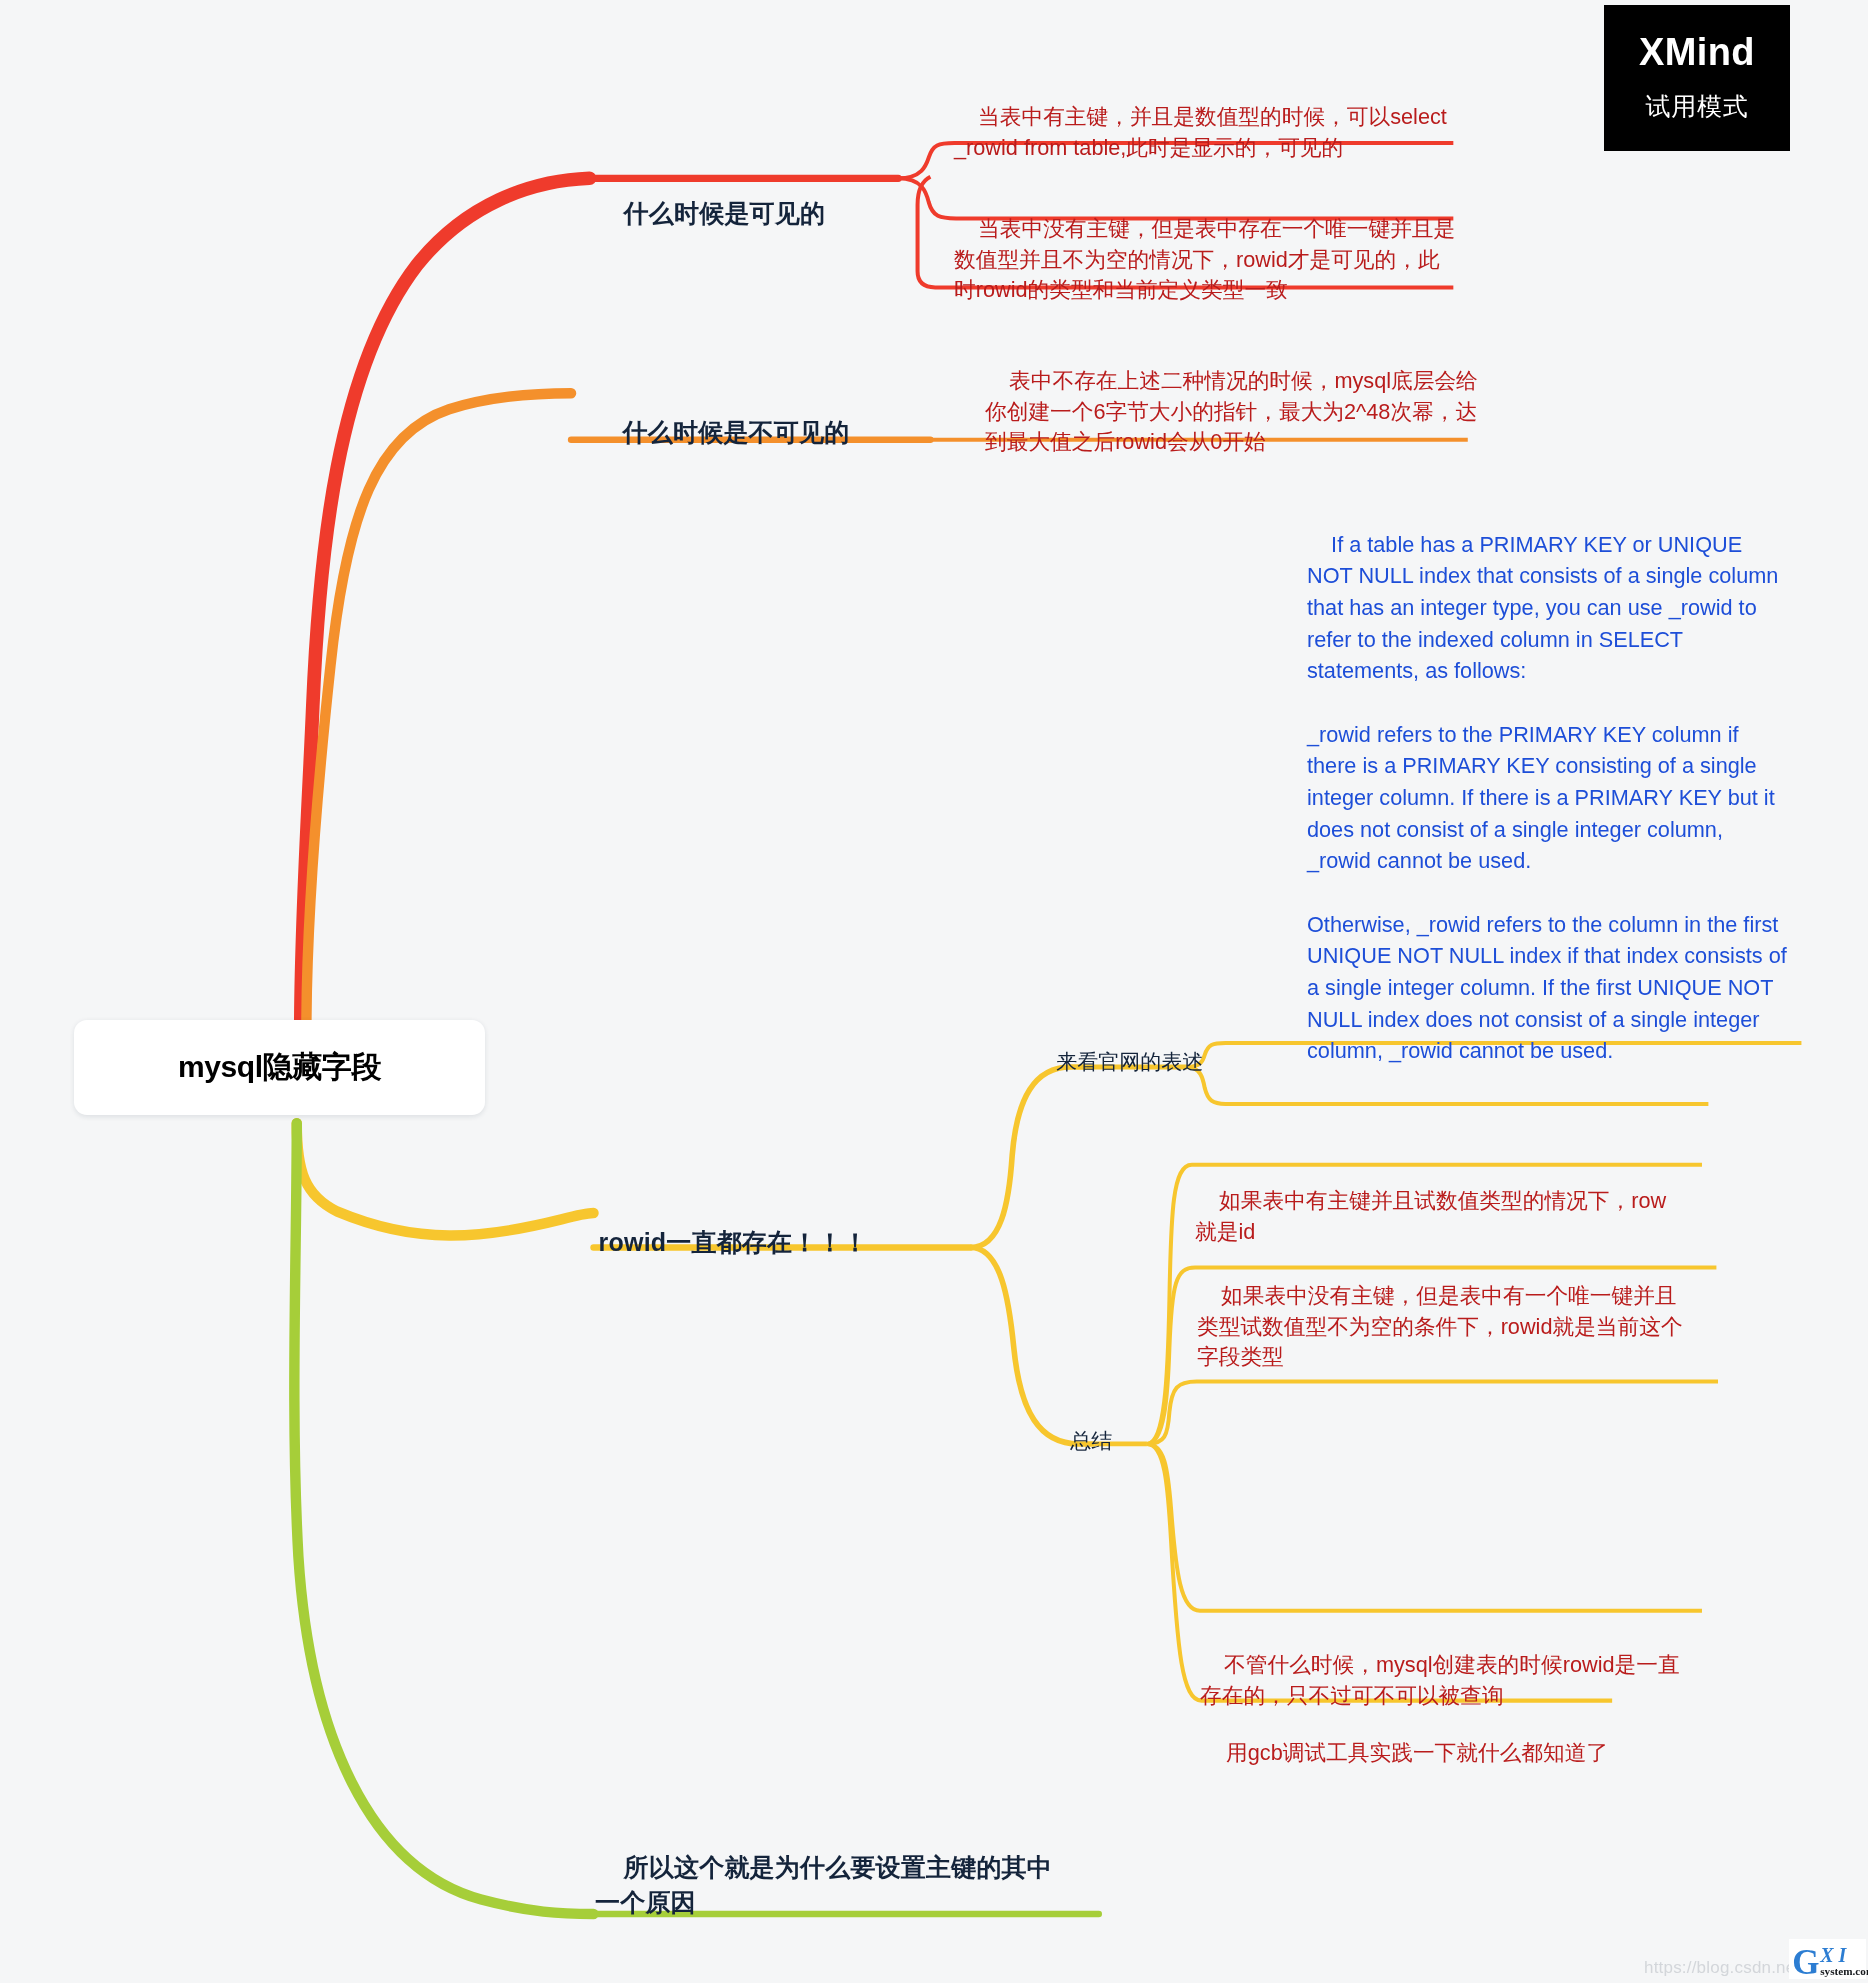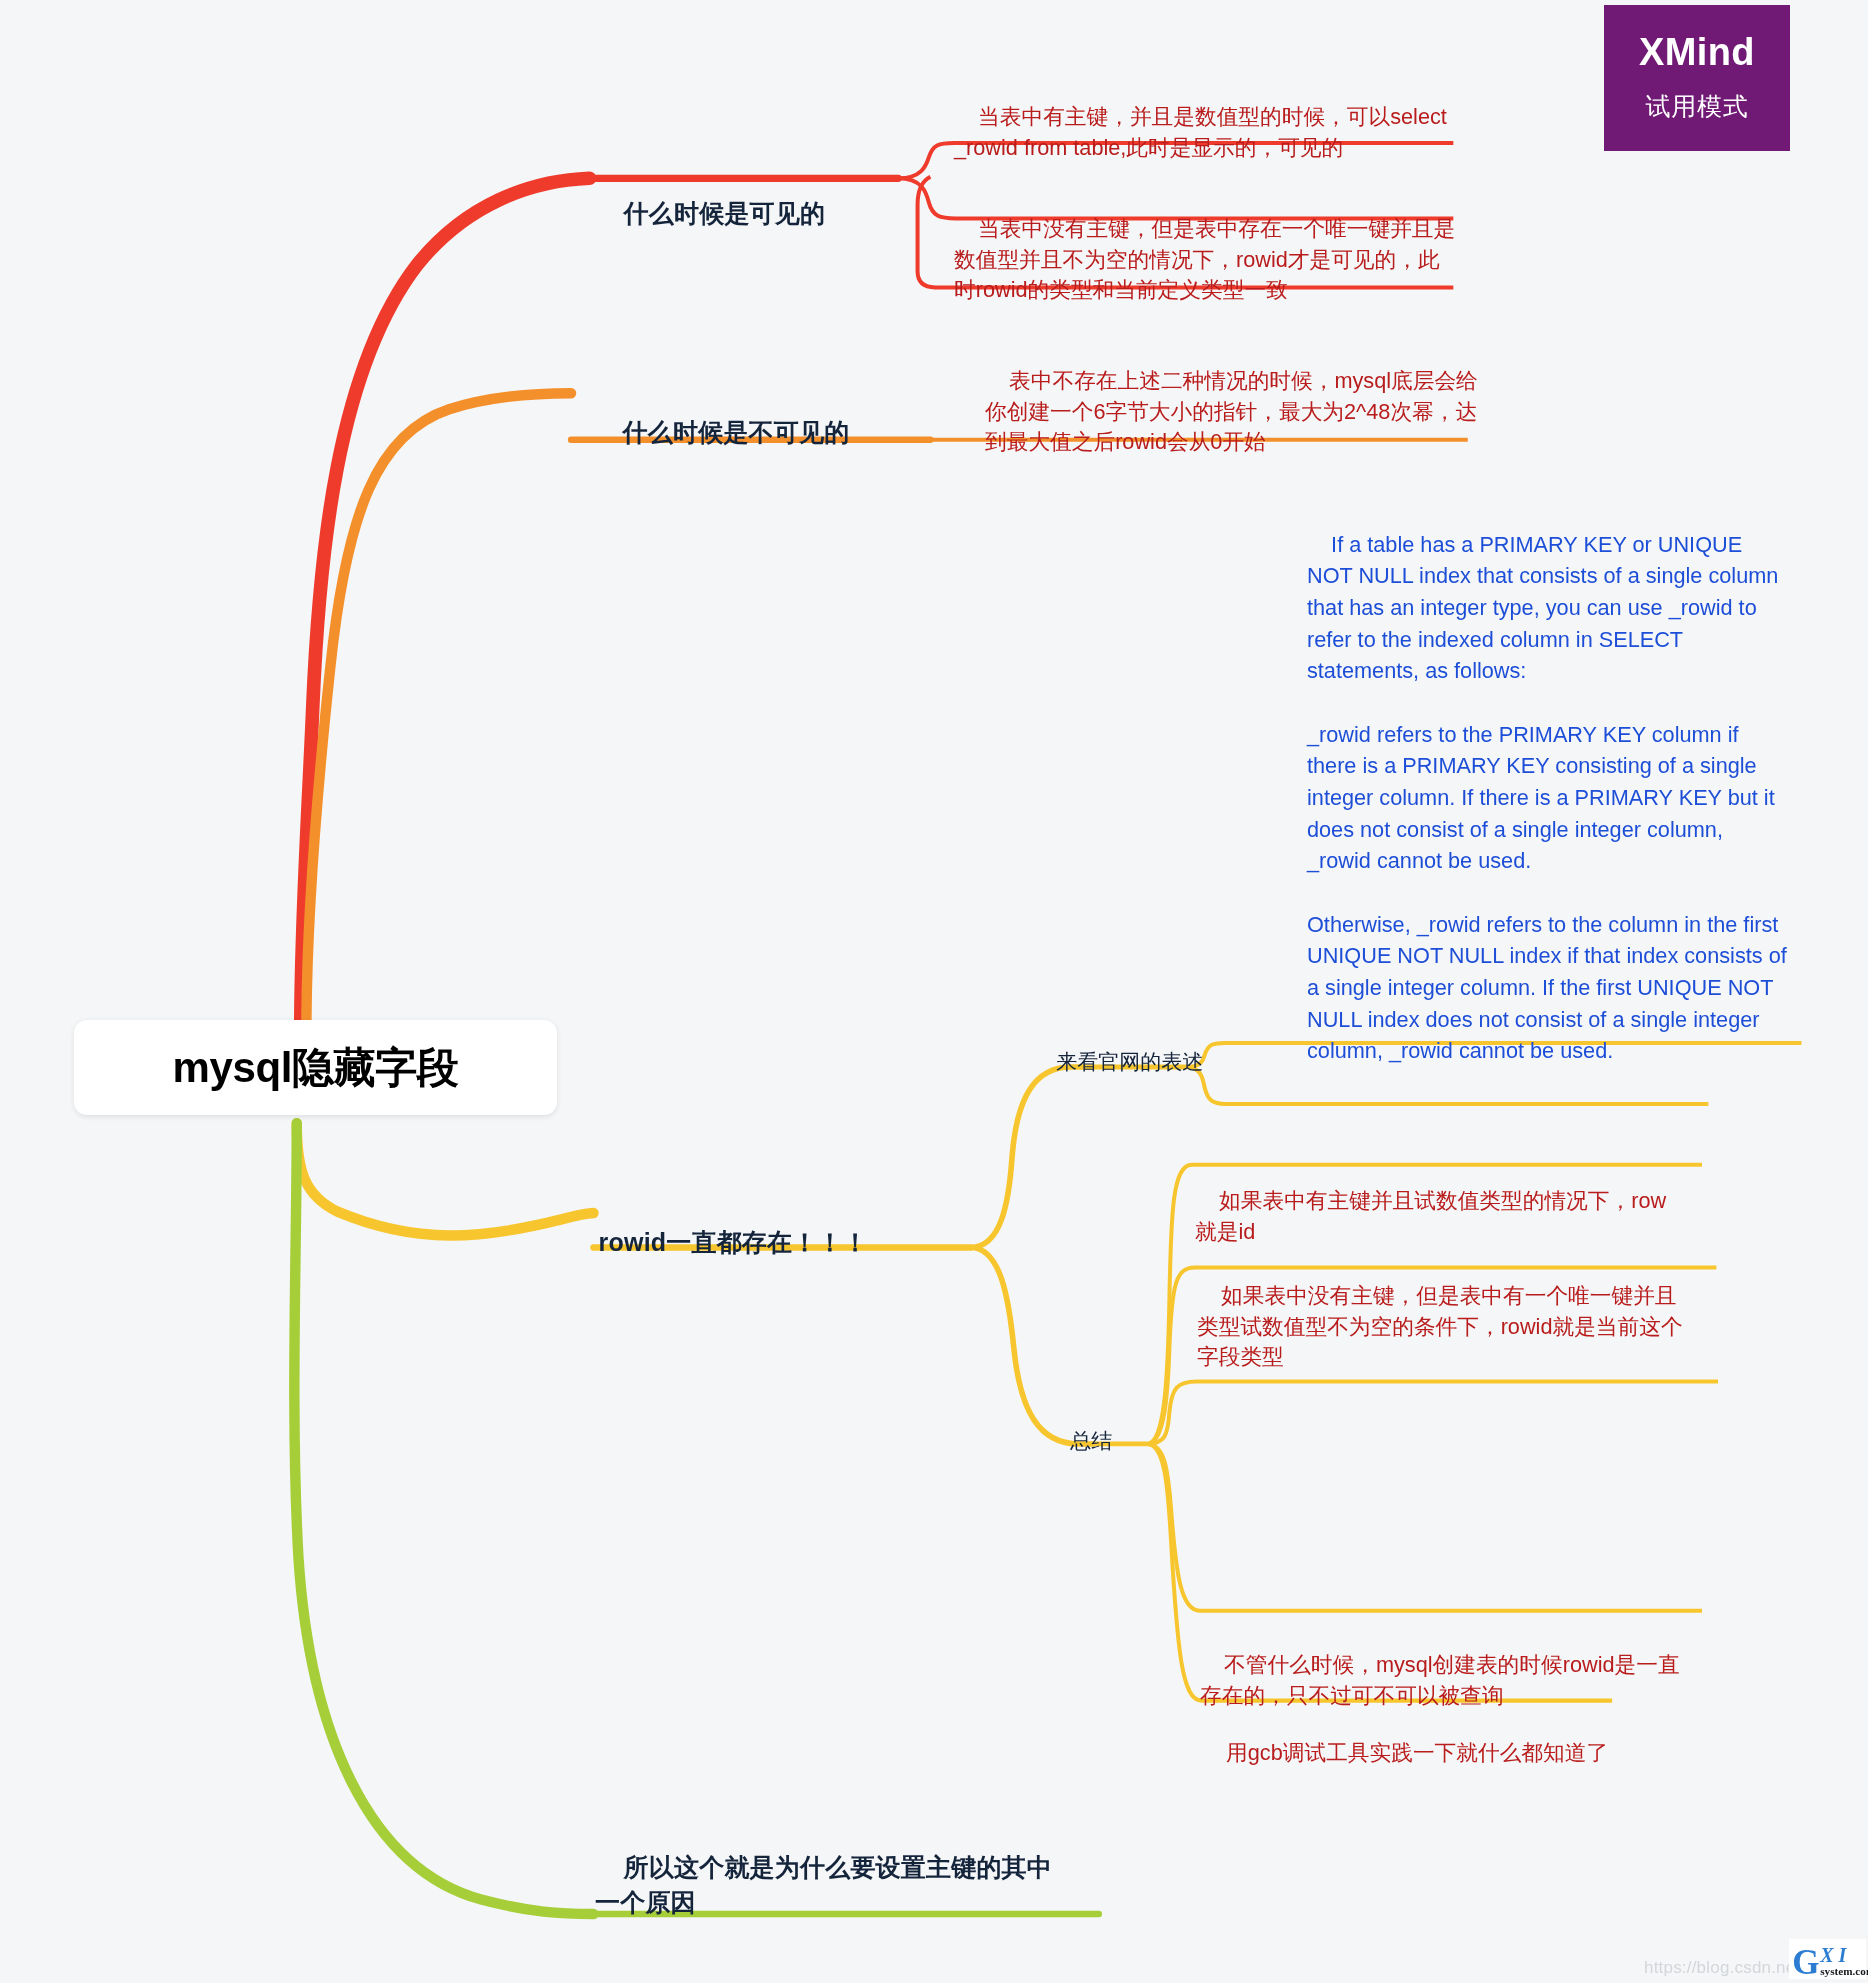--- a/index.html
+++ b/index.html
@@ -58,21 +58,21 @@
     font-weight: normal;
     color: #b91c1c;
   }
   .leaf-en {
     font-size: 21.7px;
     color: #1d4ed8;
     line-height: 1.46;
   }
   #xmind-badge {
     position: absolute;
-    background: #701a75;
+    background: #000000;
     display: flex;
     flex-direction: column;
     align-items: center;
     justify-content: center;
     color: #ffffff;
   }
   #xmind-badge .xm-name {
     font-size: 38px;
     font-weight: bold;
     letter-spacing: 0.4px;
@@ -166,21 +166,21 @@
 
     <path d="M 370,1400 C 370,1560 362,1760 372,1940 C 386,2160 460,2330 600,2368 C 660,2384 700,2386 740,2386" fill="none" stroke="#a6ce39" stroke-width="13" stroke-linecap="round"></path>
     <path d="M 740,2386 L 1370,2386" fill="none" stroke="#a6ce39" stroke-width="8" stroke-linecap="round"></path>
   </svg>
 
   <div id="xmind-badge" style="left:1604px; top:4.8px; width:186px; height:146px;">
     <div class="xm-name">XMind</div>
     <div class="xm-sub">试用模式</div>
   </div>
 
-  <div class="topic-main" style="left:74px; top:1020px; width:483px; height:95px; font-size:42px;">
+  <div class="topic-main" style="left:74px; top:1020px; width:411px; height:95px; font-size:30px;">
     <span>mysql隐藏字段</span>
   </div>
 
   <div class="node topic-l1" style="left:595px; top:160px; width:321px;">
     <span>什么时候是可见的</span>
   </div>
 
   <div class="node leaf" style="left:954px; top:71px; width:497px;">
     <span>当表中有主键，并且是数值型的时候，可以select _rowid from table,此时是显示的，可见的</span>
   </div>

